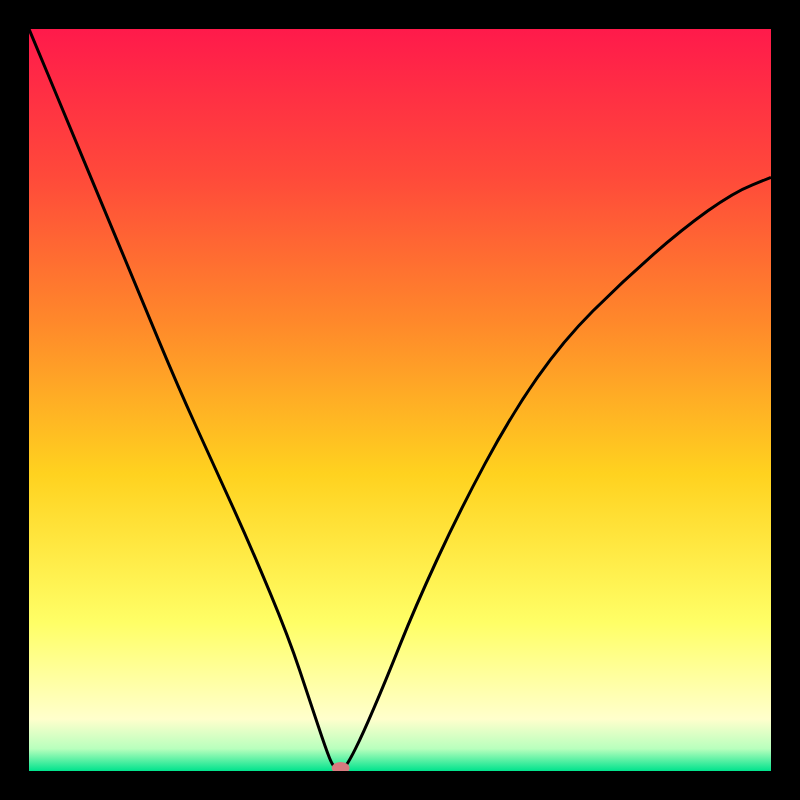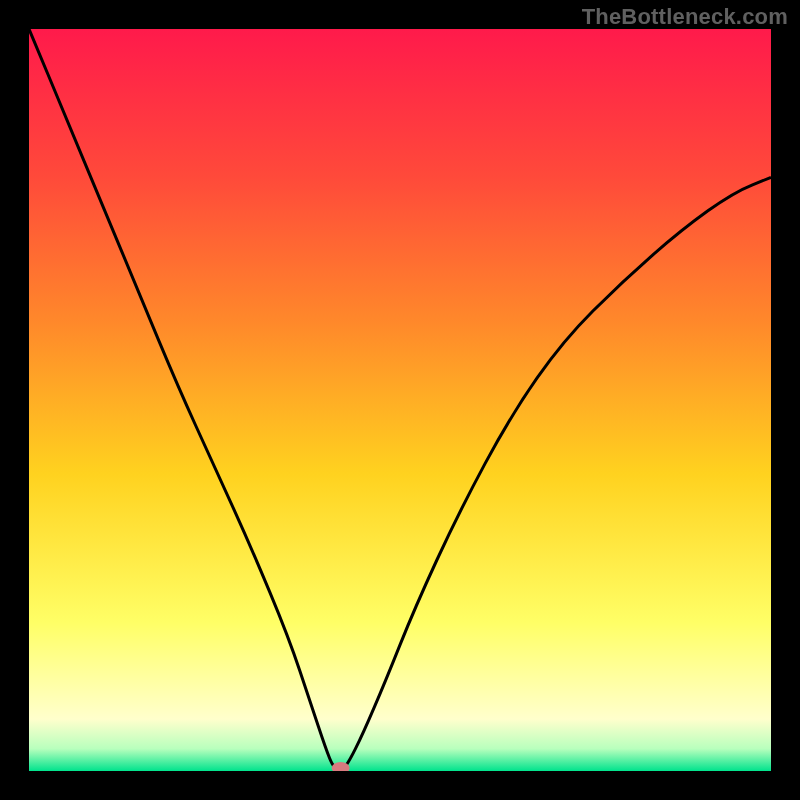--- a/index.html
+++ b/index.html
@@ -32,21 +32,20 @@
     top: 29px;
     width: 742px;
     height: 742px;
   }
   svg { display: block; }
 </style>
 </head>
 <body>
 
 <div class="wrap">
-  <div class="watermark">TheBottleneck.com</div>
   <div class="plot">
     <svg viewBox="0 0 742 742" width="742" height="742">
       <defs>
         <linearGradient id="bg-grad" x1="0" y1="0" x2="0" y2="1">
             <stop offset="0%" stop-color="#ff1a4b"></stop>
             <stop offset="20%" stop-color="#ff4a3a"></stop>
             <stop offset="40%" stop-color="#ff8a2a"></stop>
             <stop offset="60%" stop-color="#ffd21f"></stop>
             <stop offset="80%" stop-color="#ffff66"></stop>
             <stop offset="93%" stop-color="#ffffcc"></stop>

